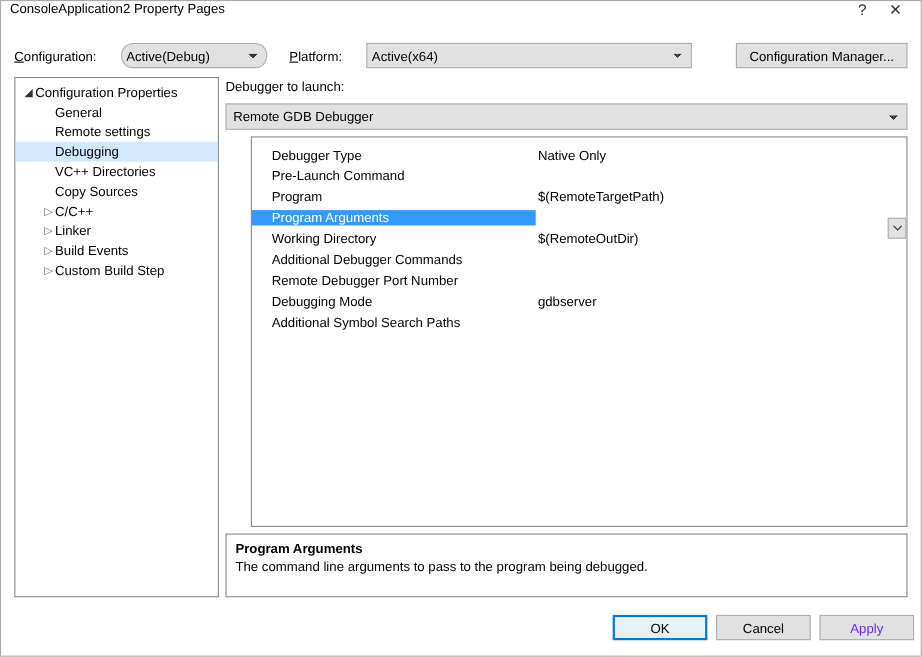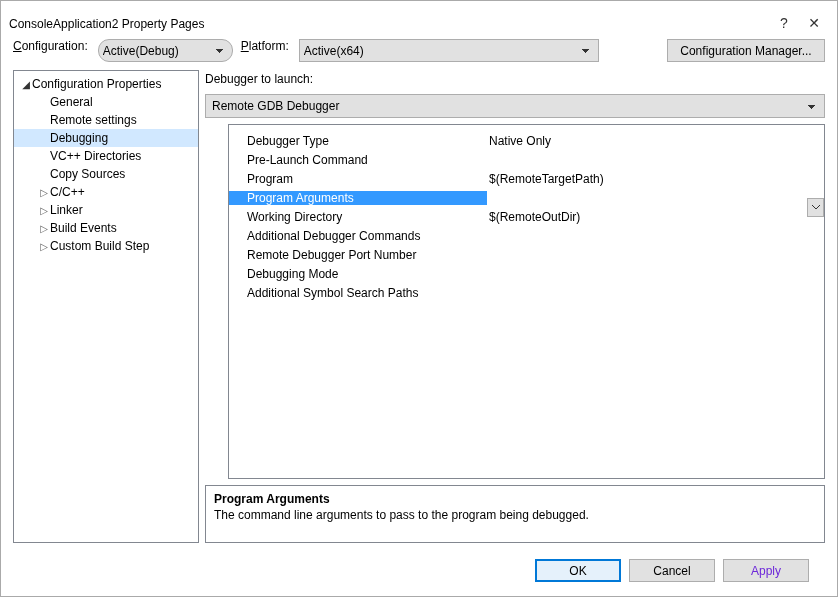--- a/index.html
+++ b/index.html
@@ -1,20 +1,20 @@
 <!DOCTYPE html>
 <html><head>
 <meta charset="utf-8">
 <style>
 * { box-sizing: border-box; margin: 0; padding: 0; font-family: "Segoe UI", Tahoma, sans-serif; font-size: 12px; }
 body { background: #fff; width: 838px; height: 597px; border: 1px solid #aaa; display: flex; flex-direction: column; }
-.titlebar { height: 30px; display: flex; align-items: flex-end; padding: 0 8px; }
+.titlebar { height: 30px; display: flex; align-items: flex-start; padding: 0 8px; }
 .titlebar .title { flex: 1; }
 .titlebar .btn { width: 30px; text-align: center; font-size: 14px; color: #333; cursor: default; }
-.topbar { display: flex; align-items: flex-start; padding: 8px 12px; gap: 8px; }
+.topbar { display: flex; align-items: center; padding: 8px 12px; gap: 20px; }
 .topbar label { margin-right: 2px; }
 .topbar .u { text-decoration: underline; }
 select.combo { height: 23px; border: 1px solid #adadad; background: #e1e1e1; padding: 0 4px; appearance: none; -webkit-appearance: none; background-image: linear-gradient(45deg, transparent 50%, #333 50%), linear-gradient(135deg, #333 50%, transparent 50%); background-position: calc(100% - 12px) 9px, calc(100% - 8px) 9px; background-size: 4px 4px, 4px 4px; background-repeat: no-repeat; }
 .combo.config { width: 135px; border-radius: 11px; }
 .combo.platform { width: 300px; }
 button.mgr { height: 23px; width: 158px; border: 1px solid #adadad; background: #e1e1e1; }
 .main { flex: 1; display: flex; padding: 0 12px 8px 12px; gap: 6px; min-height: 0; }
 .tree { width: 186px; border: 1px solid #828790; padding: 4px 0; overflow: auto; }
 .tree-row { display: flex; align-items: center; height: 18px; padding-left: 6px; cursor: default; }
 .tree-row .arrow { width: 12px; display: inline-block; text-align: center; color: #666; font-size: 10px; }
@@ -29,21 +29,21 @@
 .grid-body { flex: 1; overflow: auto; padding: 6px 0; }
 .grow { display: flex; height: 19px; align-items: center; }
 .grow .name { width: 258px; padding-left: 18px; }
 .grow .val { flex: 1; padding-left: 2px; position: relative; }
 .grow.sel .name { background: #3399ff; color: #fff; }
 .grow.sel .val { background: #fff; }
 .grow.sel .val .dd { position: absolute; right: 0; top: 0; width: 17px; height: 19px; border: 1px solid #adadad; background: #e1e1e1; display: flex; align-items: center; justify-content: center; }
 .grow.sel .val .dd svg { width: 8px; height: 5px; }
 .desc { border: 1px solid #828790; padding: 6px 8px; height: 58px; }
 .desc .dtitle { font-weight: bold; margin-bottom: 2px; }
-.footer { display: flex; justify-content: flex-end; gap: 8px; padding: 8px 28px 14px; }
+.footer { display: flex; justify-content: flex-end; gap: 8px; padding: 8px 6px 14px; }
 .footer button { width: 86px; height: 23px; border: 1px solid #adadad; background: #e1e1e1; }
 .footer button.primary { border: 2px solid #0078d7; background: #e5f1fb; }
 .footer button.disabled { color: #6d28d9; }
 </style>
 </head>
 <body>
 
 <div class="titlebar">
   <span class="title">ConsoleApplication2 Property Pages</span>
   <span class="btn">?</span>
@@ -146,20 +146,21 @@
           <div class="grow">
             <div class="name">Additional Debugger Commands</div>
             <div class="val"></div>
           </div>
           <div class="grow">
             <div class="name">Remote Debugger Port Number</div>
             <div class="val"></div>
           </div>
           <div class="grow">
             <div class="name">Debugging Mode</div>
+            <div class="val">gdbserver</div>
           </div>
           <div class="grow">
             <div class="name">Additional Symbol Search Paths</div>
             <div class="val"></div>
           </div>
         </div>
     </div>
 
     <div class="desc">
       <div class="dtitle">Program Arguments</div>

